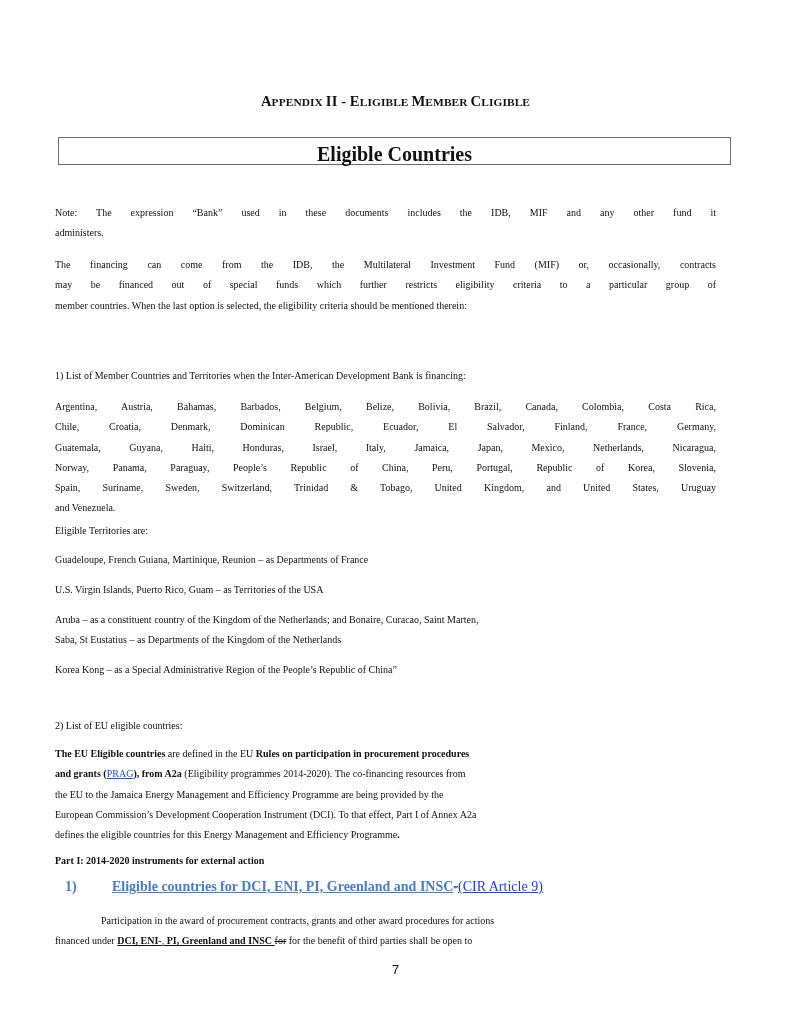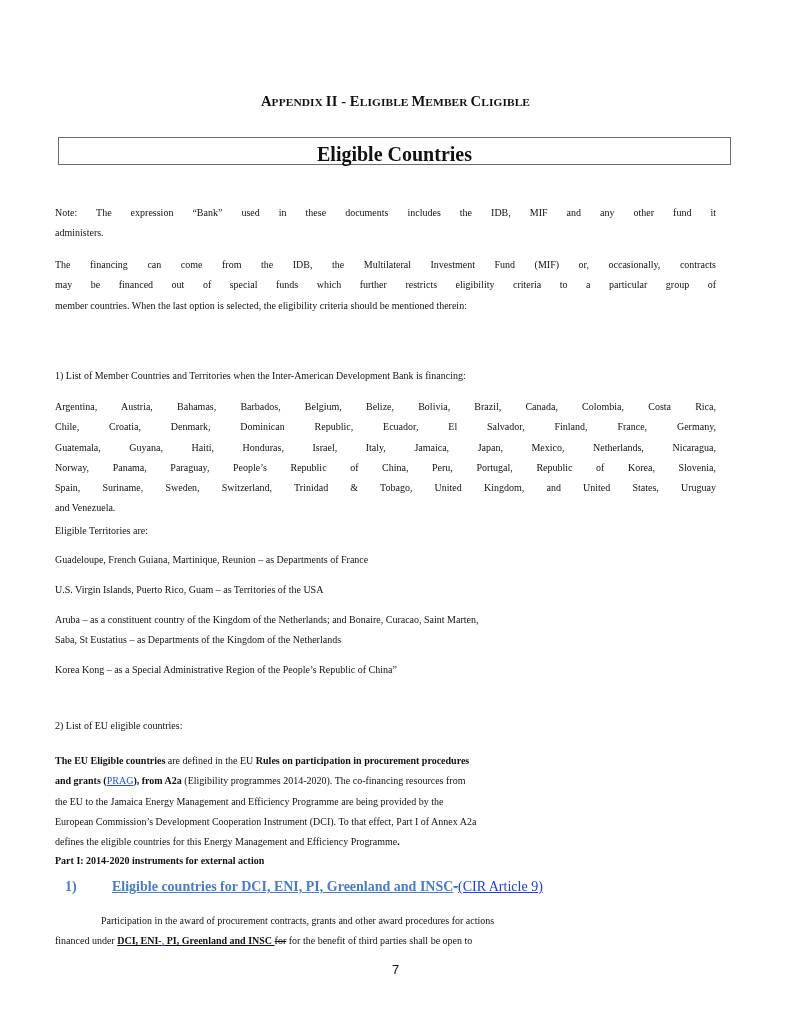--- a/index.html
+++ b/index.html
@@ -139,21 +139,21 @@
   <div class="para" style="top:580px;">U.S. Virgin Islands, Puerto Rico, Guam – as Territories of the USA</div>
   <div class="para" style="top:610px;">
     <span style="display:block;">Aruba – as a constituent country of the Kingdom of the Netherlands; and Bonaire, Curacao, Saint Marten,</span>
     <span style="display:block;">Saba, St Eustatius – as Departments of the Kingdom of the Netherlands</span>
   </div>
   <div class="para" style="top:660px;">Korea Kong – as a Special Administrative Region of the People’s Republic of China”</div>
 
   <div class="para" style="top:716px;">2) List of EU eligible countries:</div>
 
   <div class="para" style="top:744px;">
-    <span style="display:block;margin-top:7px;"><b>The EU Eligible countries</b><span> are defined in the EU </span><b>Rules on participation in procurement procedures</b></span>
+    <span style="display:block;"><b>The EU Eligible countries</b><span> are defined in the EU </span><b>Rules on participation in procurement procedures</b></span>
     <span style="display:block;"><b>and grants (</b><a class="link" href="#">PRAG</a><b>), from A2a</b><span> (Eligibility programmes 2014-2020).  The co-financing resources from</span></span>
     <span style="display:block;">the EU to the Jamaica Energy Management and Efficiency Programme are being provided by the</span>
     <span style="display:block;">European Commission’s Development Cooperation Instrument (DCI). To that effect, Part I of Annex A2a</span>
     <span style="display:block;"><span>defines the eligible countries for this Energy Management and Efficiency Programme</span><b>.</b></span>
   </div>
 
   <div class="para" style="top:851px; font-weight:bold;">Part I: 2014-2020 instruments for external action</div>
 
   <div class="heading-link">
     <span class="num">1)</span><a class="ul" href="#" style="color:#4a7cc0;">Eligible countries for DCI, ENI, PI, Greenland and INSC</a><span class="del-dash strike">-</span><a class="cir" href="#">(CIR Article 9)</a>

